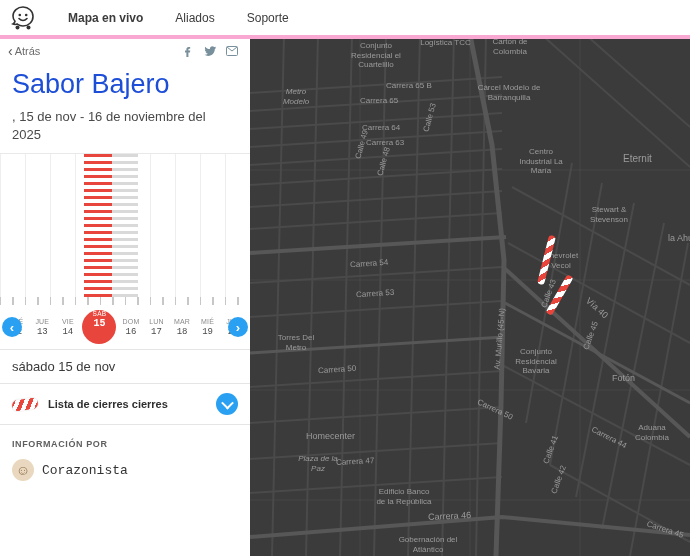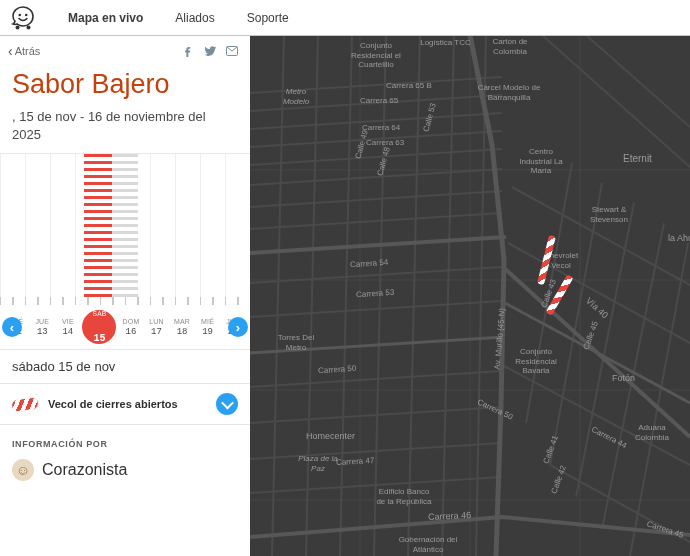--- a/index.html
+++ b/index.html
@@ -1,66 +1,66 @@
 <!DOCTYPE html>
 <html style="--accent_red: #e8453c; --accent_blue: #2aa0f2; --map_bg: #3b3b3b; --map_label: #9b9b9b;"><head>
 <meta charset="utf-8">
 <style>
   html,body{margin:0;padding:0;background:#fff;font-family:"Liberation Sans",sans-serif;}
   #app{position:relative;width:690px;height:556px;overflow:hidden;background:#fff;}
 
   
-  .navbar{position:absolute;top:0;left:0;right:0;height:35px;background:#fff;display:flex;align-items:center;z-index:20;border-bottom:1px solid #f9a8d4;}
+  .navbar{position:absolute;top:0;left:0;right:0;height:35px;background:#fff;display:flex;align-items:center;z-index:20;border-bottom:4px solid #f9a8d4;}
   .logo{margin-left:10px;width:26px;height:26px;display:flex;align-items:center;justify-content:center;cursor:pointer;}
   .nav-item{font-size:12px;color:#3c3c3c;margin-left:32px;cursor:pointer;}
   .nav-item.active{font-weight:bold;}
 
   
   .panel{position:absolute;top:35px;left:0;width:250px;bottom:0;background:#fff;z-index:10;}
   .back-row{display:flex;align-items:center;padding:10px 12px 4px 8px;}
   .back-link{font-size:11px;color:#6b6b6b;cursor:pointer;display:flex;align-items:center;}
   .back-chevron{font-size:14px;margin-right:2px;color:#555;line-height:10px;}
   .share{margin-left:auto;display:flex;gap:10px;align-items:center;}
   .share span{cursor:pointer;display:inline-flex;}
-  .title{font-size:27px;color:#c2410c;font-weight:400;padding:8px 12px 2px 12px;}
+  .title{font-size:27px;color:#1d4ed8;font-weight:400;padding:8px 12px 2px 12px;}
   .date-line{font-size:13px;color:#4a4a4a;padding:6px 12px 10px 12px;line-height:1.35;}
 
   
   .chart{position:relative;height:143px;border-top:1px solid #e9e9e9;
     background:repeating-linear-gradient(90deg,#eeeeee 0 1px,transparent 1px 25px);}
   .col-red{position:absolute;left:84px;top:0;bottom:0;width:28px;
     background:repeating-linear-gradient(180deg,var(--accent_red,#e8453c) 0 3px,#ffffff 3px 7px);}
   .col-gray{position:absolute;left:112px;top:0;bottom:0;width:26px;
     background:repeating-linear-gradient(180deg,#d9d9d9 0 3px,#ffffff 3px 7px);}
   .ticks{height:8px;background:repeating-linear-gradient(90deg,#c7c7c7 0 1px,transparent 1px 12.5px);}
 
   
   .days{position:relative;height:44px;display:flex;align-items:center;justify-content:space-around;padding:0 4px;}
   .day{display:flex;flex-direction:column;align-items:center;cursor:pointer;min-width:22px;}
   .day .abbr{font-size:7px;color:#8a8a8a;letter-spacing:.2px;}
   .day .num{font-size:9px;color:#4a4a4a;margin-top:2px;font-family:Liberation Mono, monospace;}
-  .day.selected{background:var(--accent_red,#e8453c);border-radius:50%;width:34px;height:34px;min-width:34px;justify-content:space-between;}
+  .day.selected{background:var(--accent_red,#e8453c);border-radius:50%;width:34px;height:34px;min-width:34px;justify-content:flex-start;}
   .day.selected .abbr{color:#fff;font-size:6.5px;}
   .day.selected .num{color:#fff;font-weight:bold;font-size:10px;margin-top:1px;}
   .nav-arrow{position:absolute;top:50%;transform:translateY(-50%);width:20px;height:20px;border-radius:50%;
     background:var(--accent_blue,#2aa0f2);color:#fff;font-size:13px;font-weight:bold;display:flex;align-items:center;justify-content:center;cursor:pointer;z-index:3;line-height:1;}
   .nav-arrow.prev{left:2px;}
   .nav-arrow.next{right:2px;}
 
   .day-heading{border-top:1px solid #e5e5e5;border-bottom:1px solid #e5e5e5;padding:9px 12px;font-size:13px;color:#3a3a3a;}
   .closures-row{display:flex;align-items:center;padding:9px 12px;border-bottom:1px solid #e5e5e5;cursor:pointer;}
   .closure-icon{width:26px;height:11px;border-radius:6px;transform:rotate(-8deg);
     background:repeating-linear-gradient(120deg,var(--accent_red,#e8453c) 0 4px,#ffffff 4px 8px);box-shadow:0 0 0 1px #f2f2f2;}
   .closures-label{font-size:11px;font-weight:bold;color:#2f2f2f;margin-left:10px;}
   .expand-btn{margin-left:auto;width:22px;height:22px;border-radius:50%;background:var(--accent_blue,#2aa0f2);display:flex;align-items:center;justify-content:center;cursor:pointer;}
   .expand-btn i{display:block;width:7px;height:7px;border-right:2px solid #fff;border-bottom:2px solid #fff;transform:rotate(45deg) translate(-1px,-1px);}
   .info-heading{padding:14px 12px 4px 12px;font-size:9px;font-weight:bold;letter-spacing:.6px;color:#5f5f5f;}
   .provider{display:flex;align-items:center;padding:6px 12px;}
   .avatar{width:22px;height:22px;border-radius:50%;background:#e9d8bf;color:#8a6a45;display:flex;align-items:center;justify-content:center;font-size:14px;}
-  .provider-name{font-size:16px;color:#333;margin-left:8px;}
+  .provider-name{font-size:13px;color:#333;margin-left:8px;font-family:Liberation Mono, monospace;}
 
   
   .map{position:absolute;top:35px;left:250px;right:0;bottom:0;background:var(--map_bg,#3b3b3b);overflow:hidden;cursor:grab;}
   .map svg{position:absolute;top:0;left:0;width:100%;height:100%;}
   .map-label{position:absolute;font-size:8px;color:var(--map_label,#9b9b9b);white-space:nowrap;z-index:2;}
   .map-label.wrap{white-space:normal;text-align:center;line-height:1.2;}
   .map-label.italic{font-style:italic;}
   .map-label.big{font-size:10px;padding-left:13px;}
   .map-label.med{font-size:9px;}
   .closure-bar{position:absolute;width:7px;border-radius:3px;z-index:4;cursor:pointer;
@@ -161,21 +161,21 @@
         <span class="abbr">JUE</span>
         <span class="num">20</span>
       </span>
       <span class="nav-arrow next">›</span>
     </div>
 
     <div class="day-heading">sábado 15 de nov</div>
 
     <div class="closures-row">
       <span class="closure-icon"></span>
-      <span class="closures-label">Vecol de cierres abiertos</span>
+      <span class="closures-label">Lista de cierres cierres</span>
       <span class="expand-btn">
           <i></i>
         </span>
     </div>
 
     <div class="info-heading">INFORMACIÓN POR</div>
     <div class="provider">
       <span class="avatar">☺</span>
       <span class="provider-name">Corazonista</span>
     </div>

